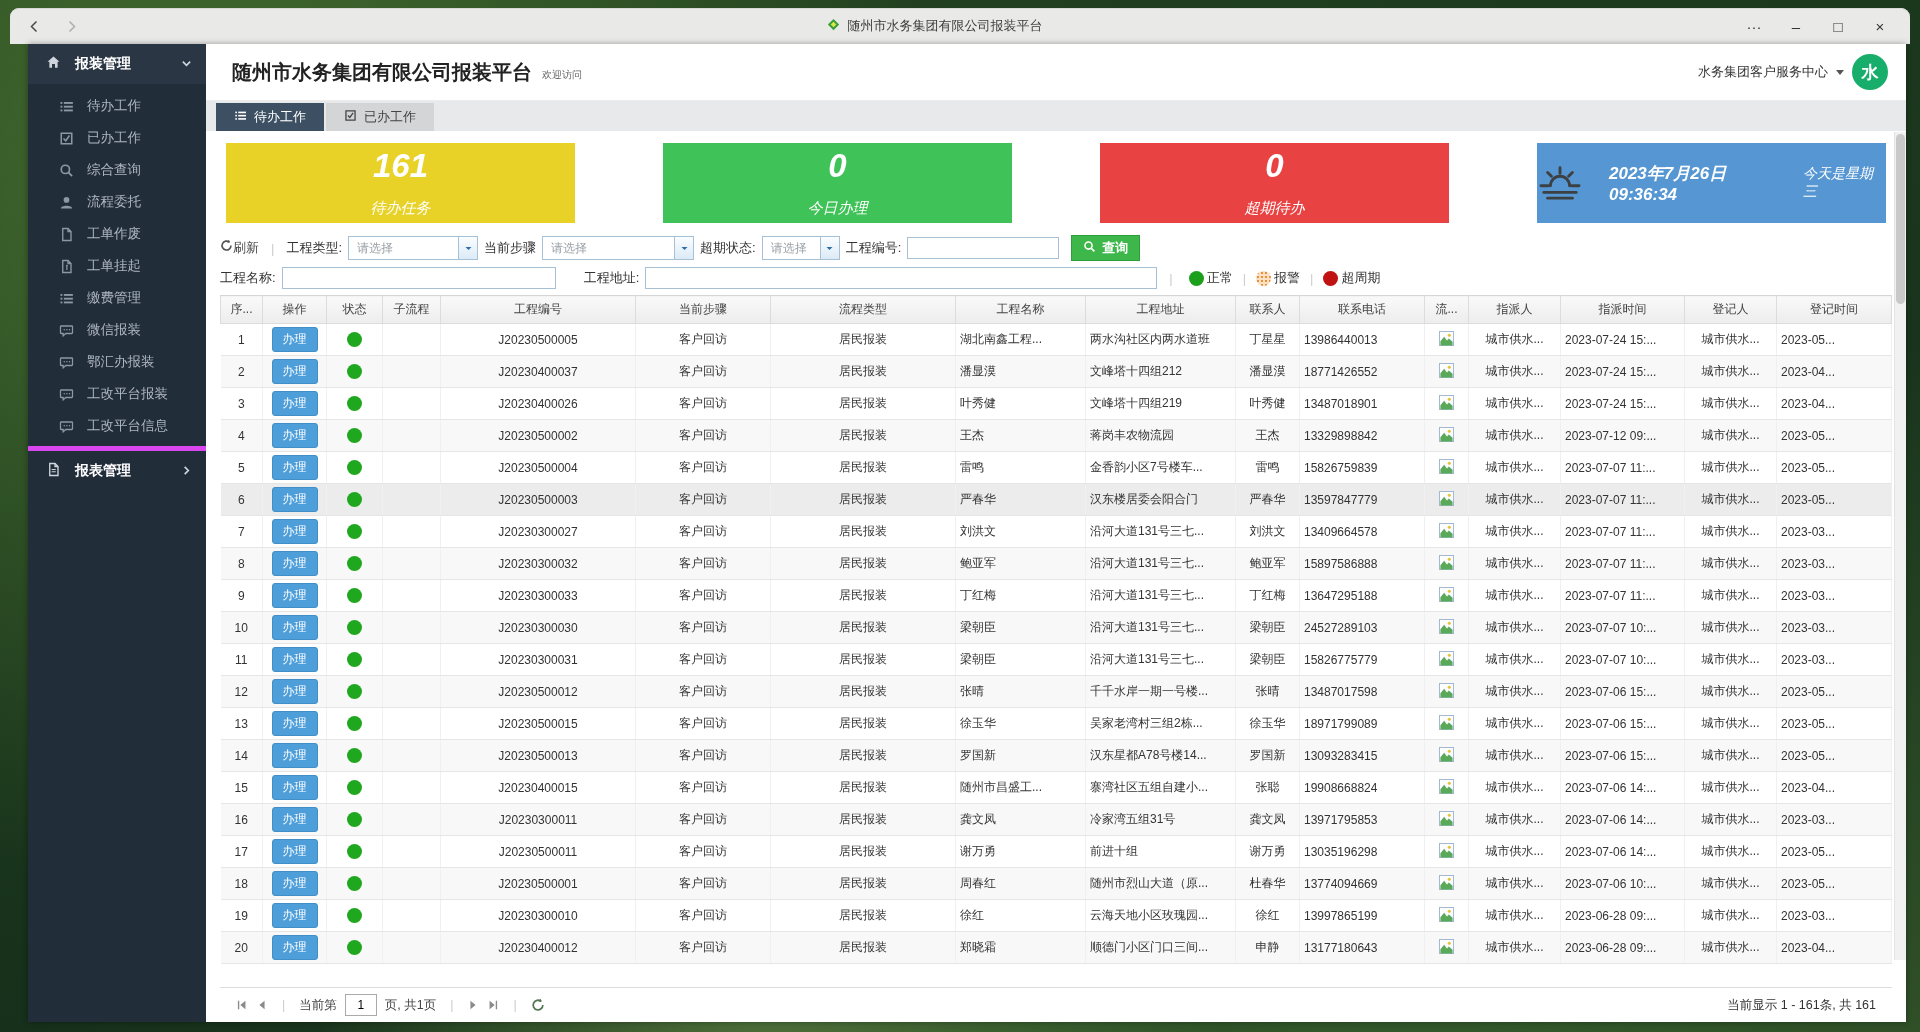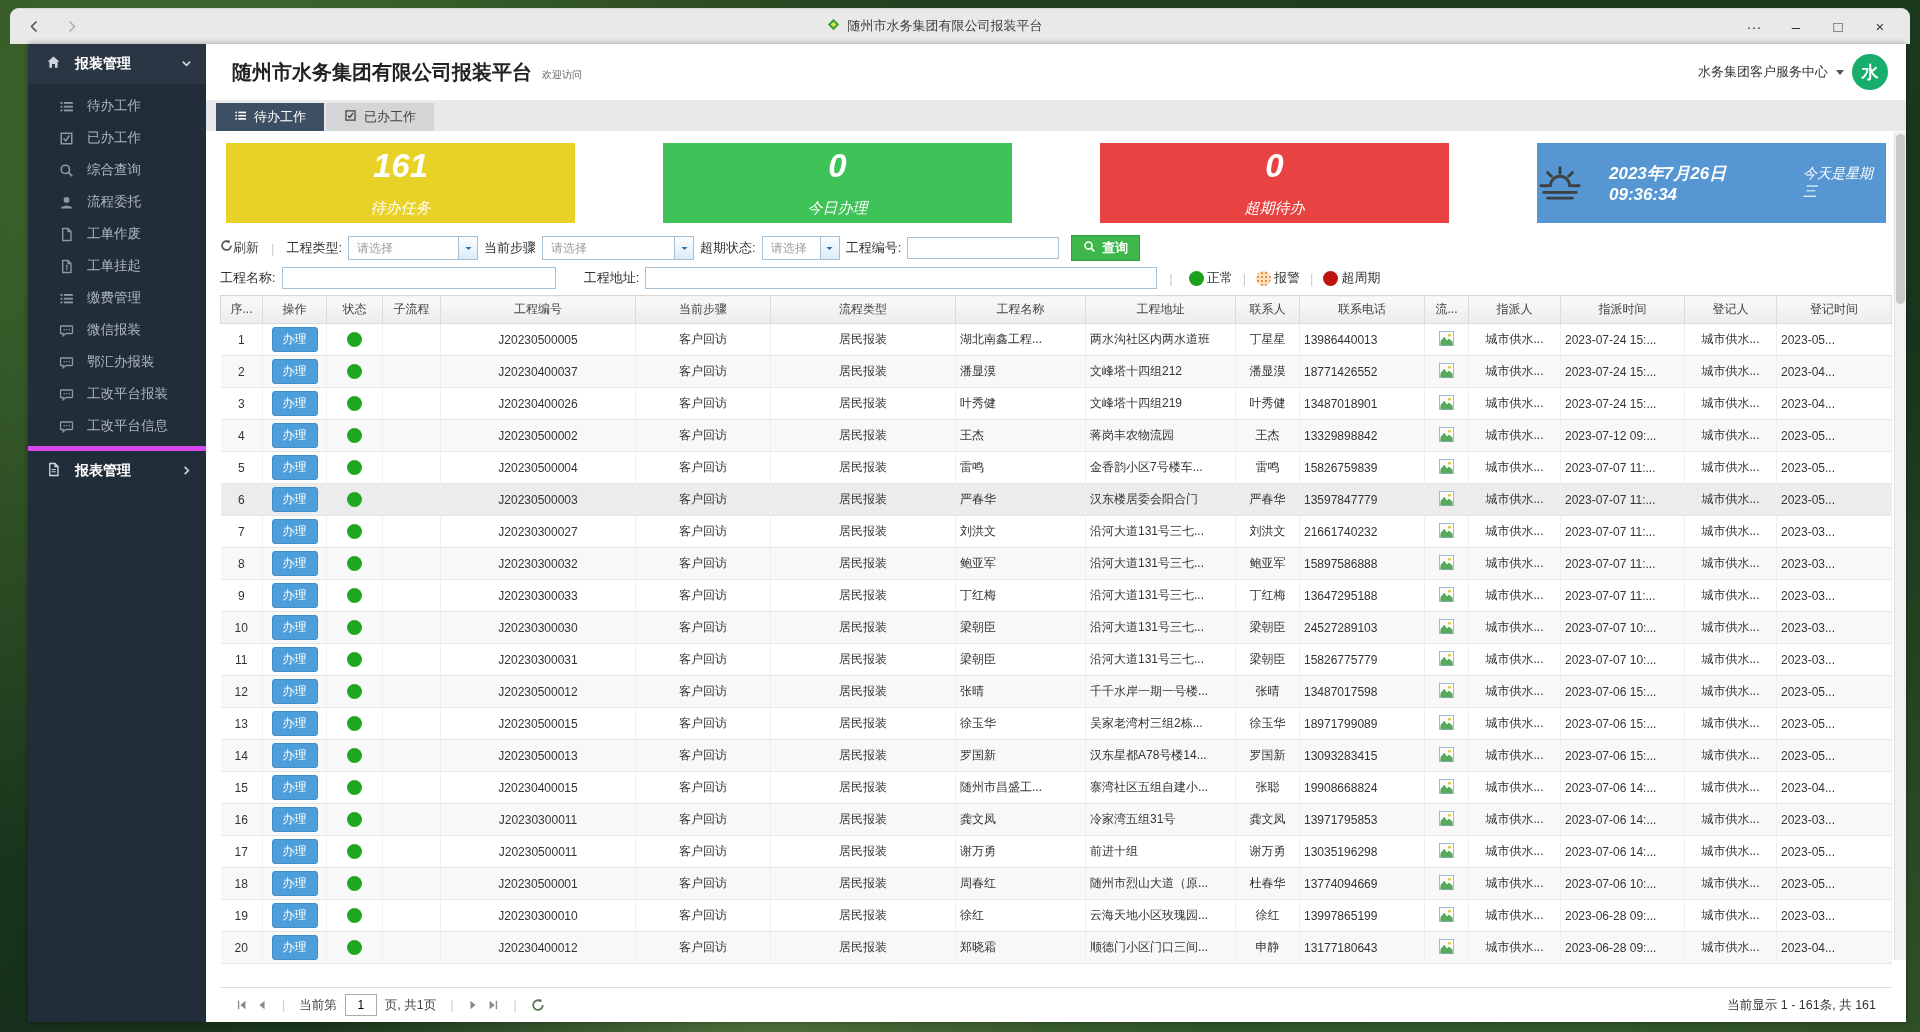--- a/index.html
+++ b/index.html
@@ -618,21 +618,21 @@
                   <td class="t-c">7</td>
                   <td class="t-c"><button class="btn-handle">办理</button></td>
                   <td class="t-c"><span class="status-dot"></span></td>
                   <td class="t-c"></td>
                   <td class="t-c">J20230300027</td>
                   <td class="t-c">客户回访</td>
                   <td class="t-c">居民报装</td>
                   <td class="t-l">刘洪文</td>
                   <td class="t-l">沿河大道131号三七...</td>
                   <td class="t-c">刘洪文</td>
-                  <td class="t-l">21661740232</td>
+                  <td class="t-l">13409664578</td>
                   <td class="t-c"><span><svg viewBox="0 0 16 16" width="15" height="15">
                         <rect x="0.5" y="0.5" width="15" height="15" fill="#fdfdfd" stroke="#9bb7cf"></rect>
                         <path d="M1.5 11 L5.5 6 L8.5 10 L10.5 8 L14.5 11.5 V15.5 H1.5 Z" fill="#5aa85a"></path>
                         <circle cx="11" cy="4.5" r="1.7" fill="#e8c23a"></circle>
                       </svg></span></td>
                   <td class="t-c">城市供水...</td>
                   <td class="t-l">2023-07-07 11:...</td>
                   <td class="t-c">城市供水...</td>
                   <td class="t-l">2023-03...</td>
                 </tr>

